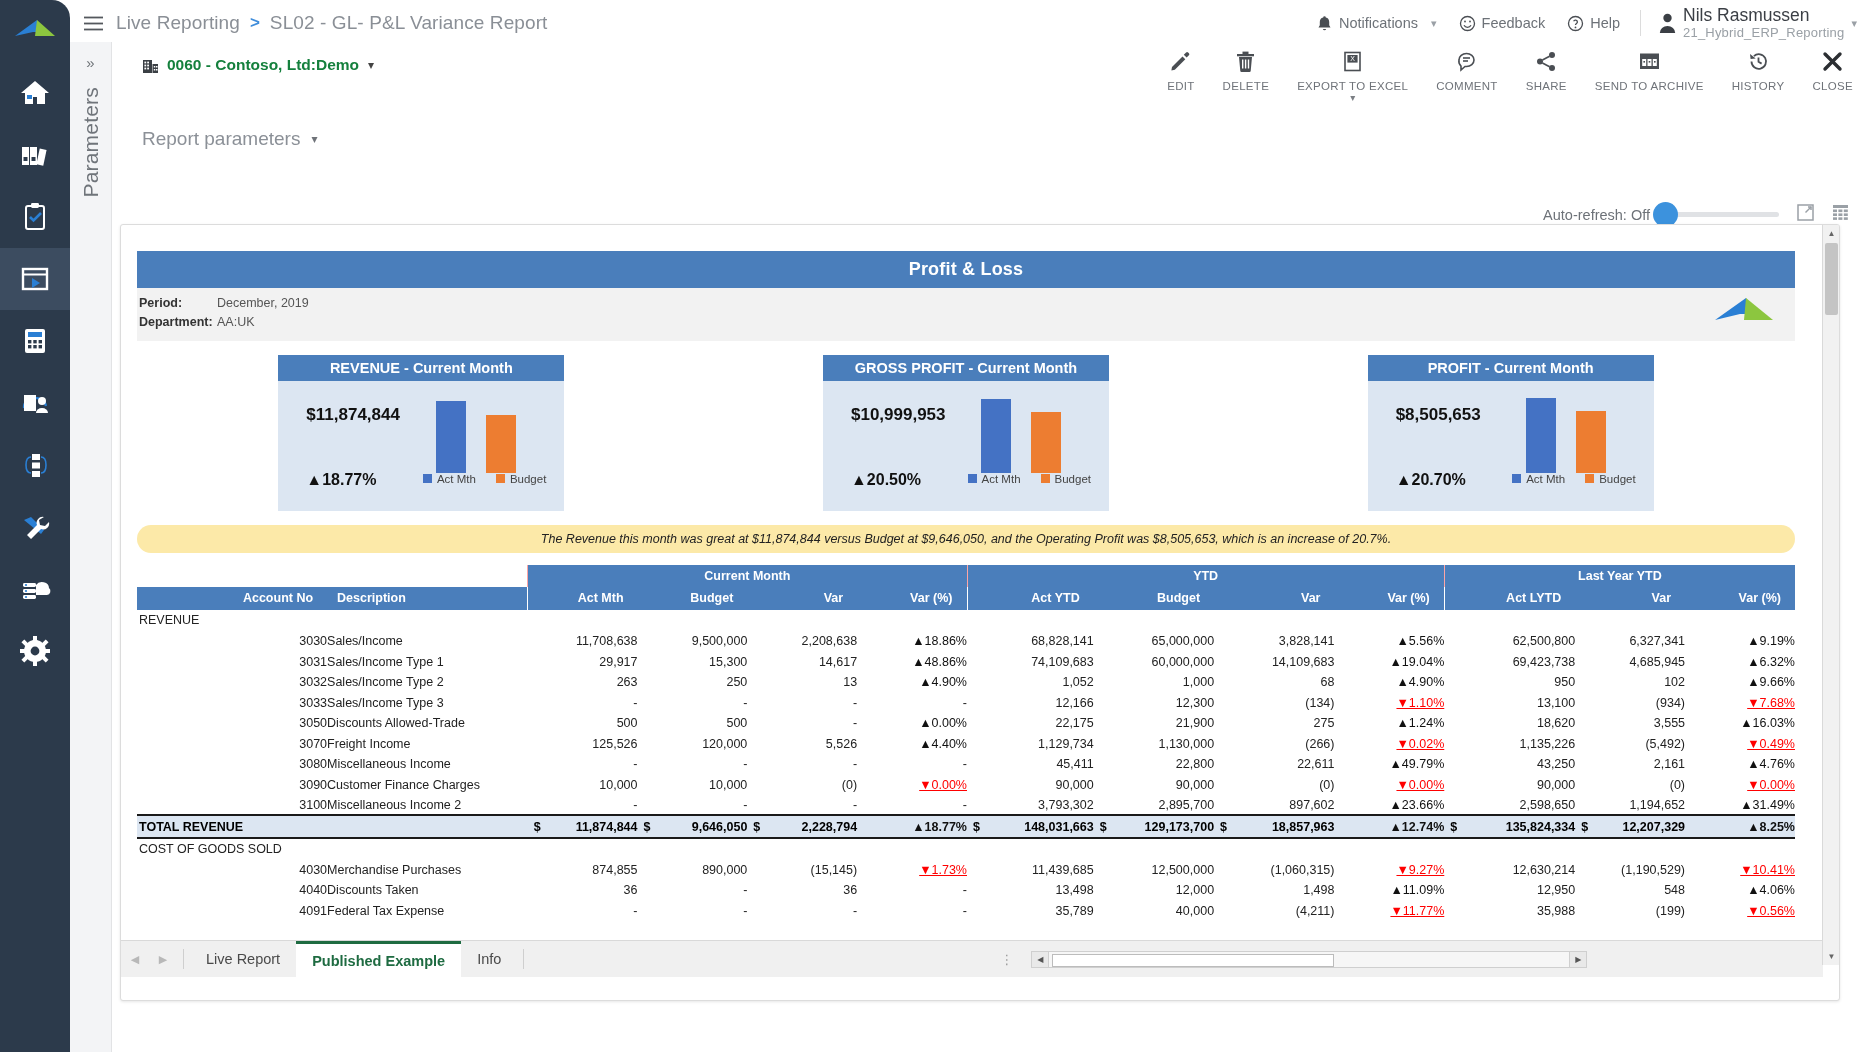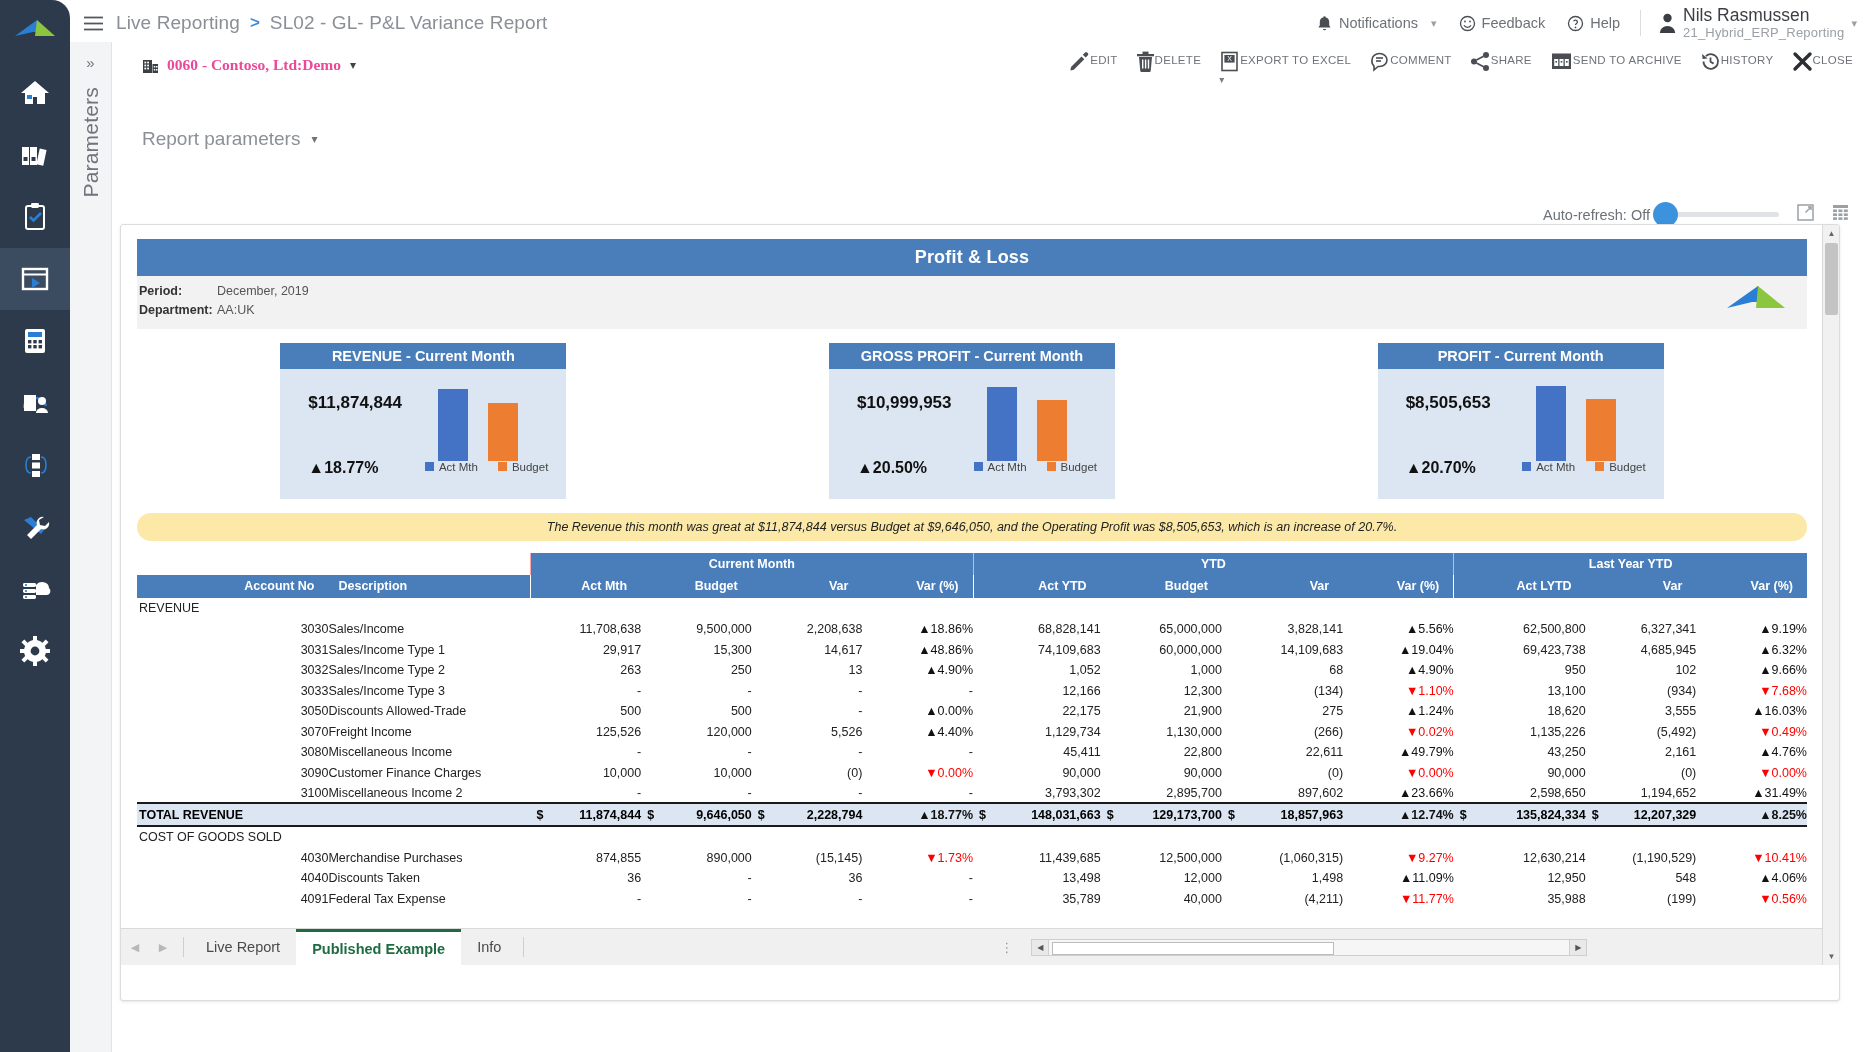--- a/index.html
+++ b/index.html
@@ -59,25 +59,25 @@
   }
   #filter-icon { margin-top: 18px; cursor: pointer; }
 
   
   #content { position: absolute; left: 112px; top: 42px; width: 1759px; height: 1010px; background: #fff; }
 
   
   #company-row { position: absolute; left: 0; top: 0; width: 1759px; height: 58px; }
   #company-sel { position: absolute; left: 30px; top: 14px; display: flex; align-items: center; cursor: pointer; }
   #company-sel .b-icon { width: 17px; height: 17px; margin-right: 8px; }
-  #company-label { font-size: 15.5px; color: #ec4899; font-weight: 600; font-family: Liberation Serif, serif; }
+  #company-label { font-size: 15.5px; color: #15803d; font-weight: 600; }
   #company-row .caret2 { margin-left: 9px; font-size: 12px; color: #444; }
 
   #actions { position: absolute; right: 18px; top: 6px; display: flex; align-items: flex-start; }
-  .action { display: flex; flex-direction: row; width: auto; margin-left: 18px; cursor: pointer; position: relative;}
+  .action { display: flex; flex-direction: column; align-items: center; width: auto; margin-left: 28px; cursor: pointer; position: relative;}
   .action .a-ico { height: 26px; display:flex; align-items:center; justify-content:center; }
   .action .a-lbl { font-size: 11.5px; color: #6f7379; margin-top: 6px; letter-spacing: .3px; white-space: nowrap;}
   .action .a-car { position: absolute; bottom: -11px; font-size: 10px; color:#7b7f84; }
 
   
   #rep-params { position: absolute; left: 30px; top: 86px; display: flex; align-items: center; cursor: pointer; }
   #rep-params .rp-lbl { font-size: 19px; color: #8b9097; }
   #rep-params .rp-car { margin-left: 11px; font-size: 12px; color: #6f7379; }
 
   
@@ -87,21 +87,21 @@
   #ar-knob { position: absolute; left: -6px; top: -10px; width: 25px; height: 25px; border-radius: 50%; background: #3c92dd; cursor: pointer; }
   .mini-ico { margin-left: 18px; cursor: pointer; }
 
   
   #report {
     position: absolute; left: 8px; top: 182px; width: 1720px; height: 777px;
     background: #fff; border: 1px solid #dcdcdc; border-radius: 3px;
     box-shadow: 0 1px 3px rgba(0,0,0,.10);
     overflow: hidden;
   }
-  #report-inner { position: absolute; left: 0; top: 0; width: 1702px; height: 740px; padding: 14px 16px 0 16px; }
+  #report-inner { position: absolute; left: 0; top: 12px; width: 1702px; height: 740px; padding: 14px 28px 0 16px; }
 
   
   .rpt-title-bar { background: #4a7ebb; color: #fff; text-align: center; font-weight: bold; font-size: 18px; padding: 8px 0; letter-spacing: .2px;}
   .meta { background: #f2f2f2; padding: 6px 0 8px 0; position: relative; }
   .meta-row { display: flex; font-size: 12.5px; padding-left: 2px; line-height: 1.55; }
   .meta-k { width: 78px; font-weight: bold; color: #333; }
   .meta-v { color: #555; }
   .meta-logo { position: absolute; right: 20px; top: 2px; width: 62px; height: 42px; }
 
   
@@ -130,21 +130,21 @@
   .col-hd { background: #4a7ebb; color: #fff; font-weight: bold; height: 23px; font-size: 12.5px; }
   .col-hd.r { text-align: right; padding-right: 14px; }
   .col-hd.l { text-align: left; padding-left: 10px; }
   .col-hd.sep { border-left: 1px solid #fff; }
   tr.data td { height: 20.5px; color: #222; }
   td.acct { text-align: right; padding-right: 16px; color: #7f7f7f; }
   td.desc { padding-left: 10px; color: #222; }
   td.num  { text-align: right; padding-right: 14px; }
   td.pct  { text-align: right; padding-right: 14px; }
   .up { color: #111; }
-  .dn { color: #ff0000; }
+  .dn { color: #ff0000; text-decoration: underline; }
   tr.section td { font-weight: normal; color: #222; padding-left: 2px; height: 21px; }
   tr.total td { background: #dce6f2; font-weight: bold; height: 23px;
                 border-top: 2px solid #1a1a1a; border-bottom: 2px solid #1a1a1a; }
   tr.total td.lbl { padding-left: 2px; }
   .cur { float: left; padding-left: 6px; }
 
   
   #vscroll { position: absolute; right: 0; top: 0; width: 17px; height: 740px; background: #f1f1f1; border-left: 1px solid #d9d9d9;}
   .vs-arrow { width: 17px; height: 17px; display:flex; align-items:center; justify-content:center; font-size: 8px; color:#666; background:#f1f1f1; cursor:pointer;}
   #vs-thumb { position:absolute; top: 18px; left: 2px; width: 13px; height: 72px; background: #c4c4c4; border-radius: 2px; cursor: pointer;}

